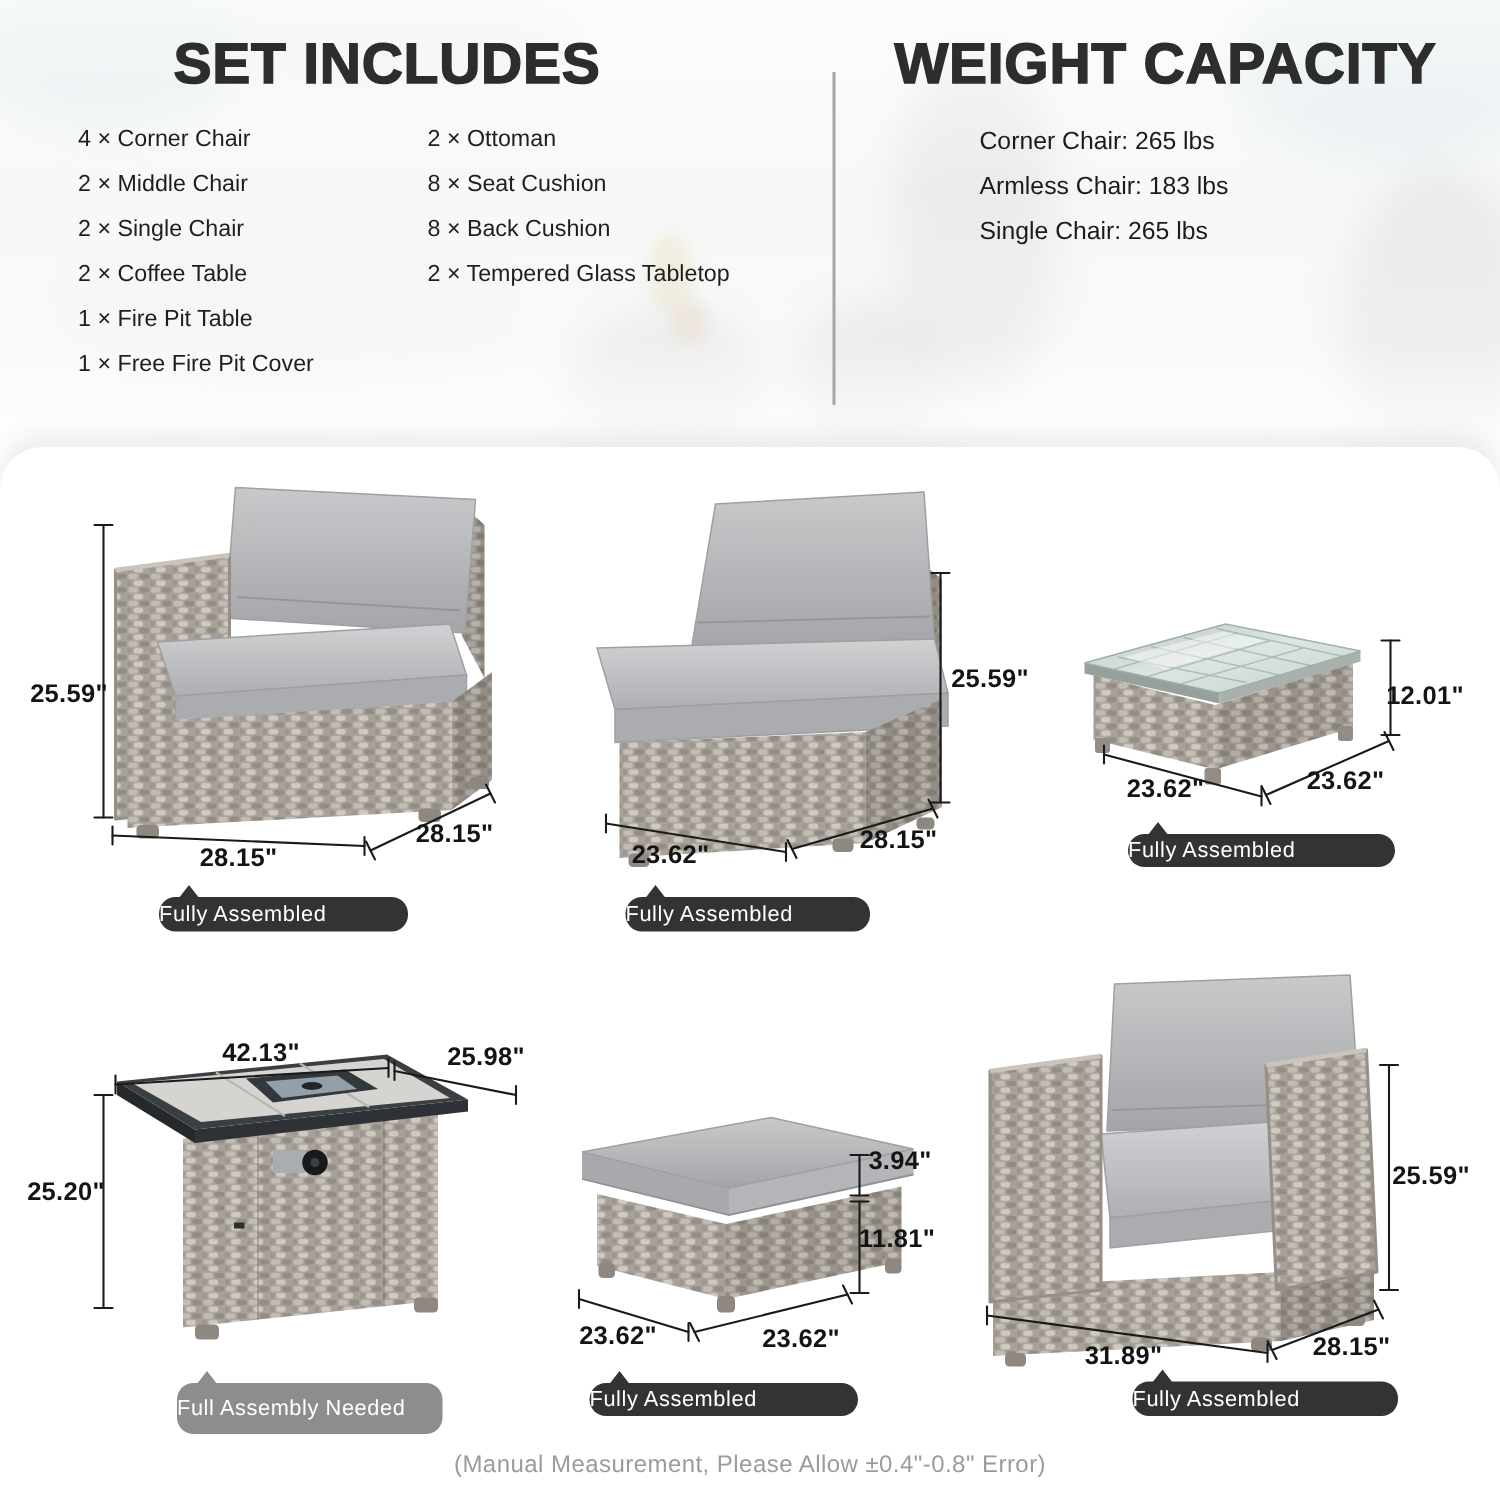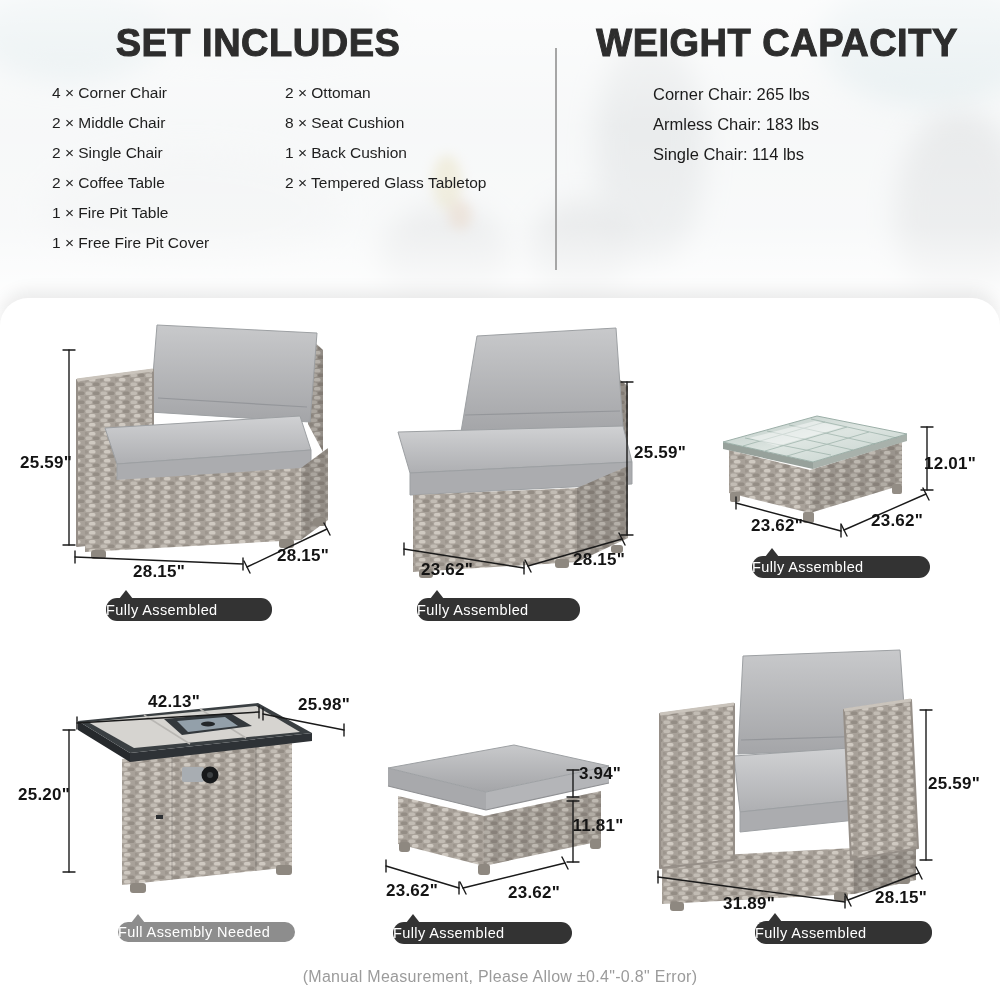--- a/index.html
+++ b/index.html
@@ -63,28 +63,28 @@
     <div>2 × Middle Chair</div>
     <div>2 × Single Chair</div>
     <div>2 × Coffee Table</div>
     <div>1 × Fire Pit Table</div>
     <div>1 × Free Fire Pit Cover</div>
   </div>
 
   <div class="list" style="left:285px;top:78px">
     <div>2 × Ottoman</div>
     <div>8 × Seat Cushion</div>
-    <div>1 × Back Cushion</div>
+    <div>8 × Back Cushion</div>
     <div>2 × Tempered Glass Tabletop</div>
   </div>
 
   <div class="list cap-list" style="left:653px;top:79px">
     <div>Corner Chair: 265 lbs</div>
     <div>Armless Chair: 183 lbs</div>
-    <div>Single Chair: 114 lbs</div>
+    <div>Single Chair: 265 lbs</div>
   </div>
 
   <svg class="art" viewBox="0 0 1000 1000">
     <defs>
       <pattern id="wk" width="15" height="9" patternUnits="userSpaceOnUse">
         <rect width="15" height="9" fill="#a9a29a"></rect>
         <rect x="0.5" y="0.5" width="6.5" height="3.6" rx="1.6" fill="#c2bcb4"></rect>
         <rect x="8" y="0.5" width="6.5" height="3.6" rx="1.6" fill="#948d85"></rect>
         <rect x="-3.5" y="5" width="6.5" height="3.6" rx="1.6" fill="#9d968e"></rect>
         <rect x="4" y="5" width="6.5" height="3.6" rx="1.6" fill="#cfc9c1"></rect>
@@ -307,21 +307,21 @@
     <span>Fully Assembled</span>
   </div>
   <div class="badge" style="left:417px;top:598px;width:163px;height:23px">
     <div class="ptr"></div>
     <span>Fully Assembled</span>
   </div>
   <div class="badge" style="left:752px;top:556px;width:178px;height:22px">
     <div class="ptr"></div>
     <span>Fully Assembled</span>
   </div>
-  <div class="badge gray" style="left:118px;top:922px;width:177px;height:20px">
+  <div class="badge gray" style="left:118px;top:922px;width:177px;height:34px">
     <div class="ptr"></div>
     <span>Full Assembly Needed</span>
   </div>
   <div class="badge" style="left:393px;top:922px;width:179px;height:22px">
     <div class="ptr"></div>
     <span>Fully Assembled</span>
   </div>
   <div class="badge" style="left:755px;top:921px;width:177px;height:23px">
     <div class="ptr"></div>
     <span>Fully Assembled</span>

